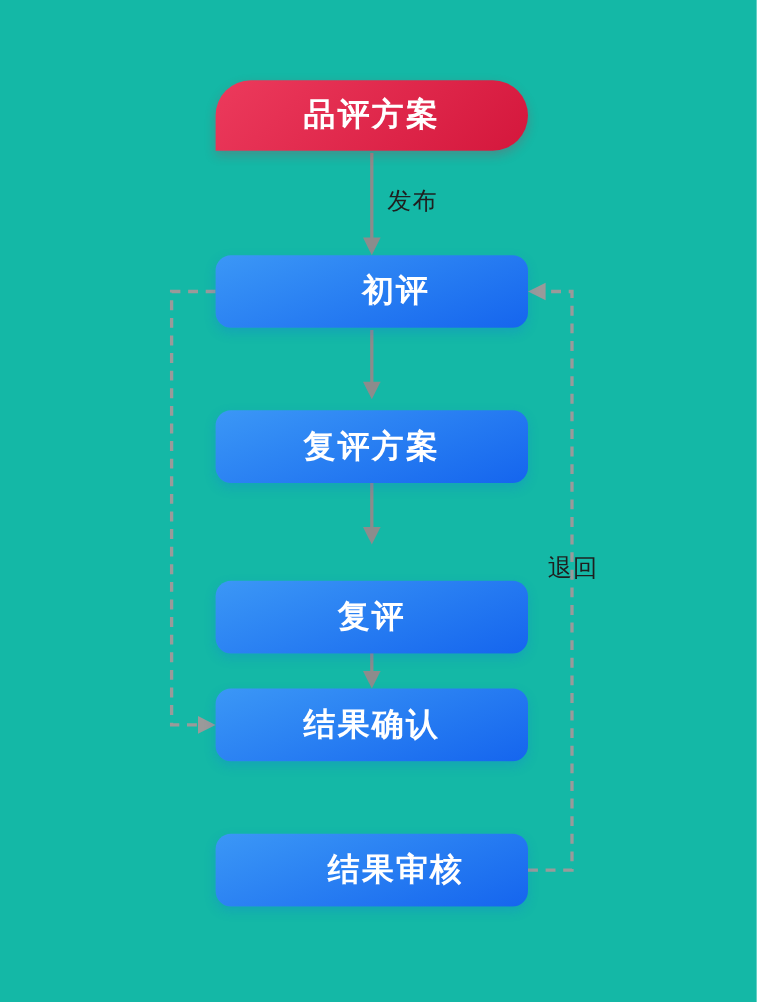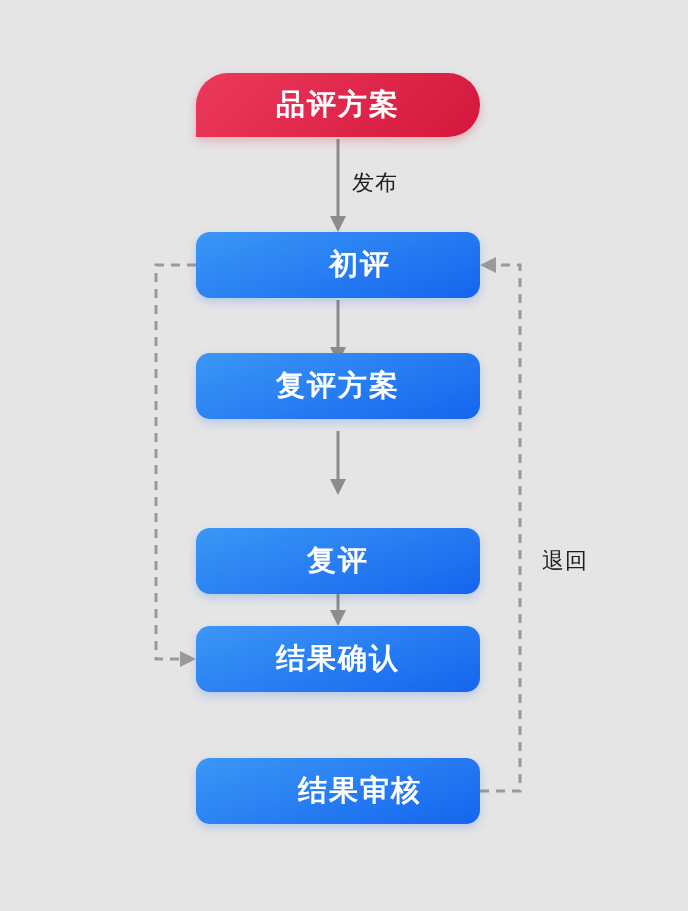--- a/index.html
+++ b/index.html
@@ -5,21 +5,21 @@
   html, body {
     margin: 0;
     padding: 0;
     background: #ffffff;
     font-family: "Liberation Sans", "DejaVu Sans", sans-serif;
   }
   .canvas {
     position: relative;
     width: 688px;
     height: 911px;
-    background: #e5e5e5;
+    background: #14b8a6;
     overflow: hidden;
   }
   .connectors {
     position: absolute;
     left: 0;
     top: 0;
     z-index: 0;
   }
   .node {
     position: absolute;
@@ -42,34 +42,34 @@
     border-radius: 32px 32px 32px 0;
     background: linear-gradient(135deg, #ec3a5c 0%, #d4173c 100%);
     box-shadow: 0 4px 10px rgba(212, 23, 60, 0.25);
   }
   .node-process {
     border-radius: 14px;
     background: linear-gradient(160deg, #3b97f6 0%, #1565ee 100%);
     box-shadow: 0 4px 10px rgba(21, 101, 238, 0.22);
   }
   .node-initial-review  { top: 232px; padding-left: 44px; }
-  .node-re-review-plan  { top: 353px; }
+  .node-re-review-plan  { top: 373px; }
   .node-re-review       { top: 495px; margin-top: 33px; }
   .node-result-confirm  { top: 626px; }
   .node-result-audit    { top: 758px; padding-left: 44px; }
   .edge-label {
     position: absolute;
     color: #1f1f1f;
     font-size: 22px;
     font-weight: 400;
     z-index: 2;
     letter-spacing: 1px;
   }
   .edge-label-publish { left: 352px; top: 168px; }
-  .edge-label-return  { left: 542px; top: 502px; margin-top: 44px; }
+  .edge-label-return  { left: 498px; top: 502px; }
 </style>
 </head>
 <body>
 
 <div class="canvas">
 
   <svg class="connectors" width="688" height="911" viewBox="0 0 688 911">
 
     <g>
       <line x1="338" y1="139" x2="338" y2="218" stroke="#8c8c8c" stroke-width="3"></line>

